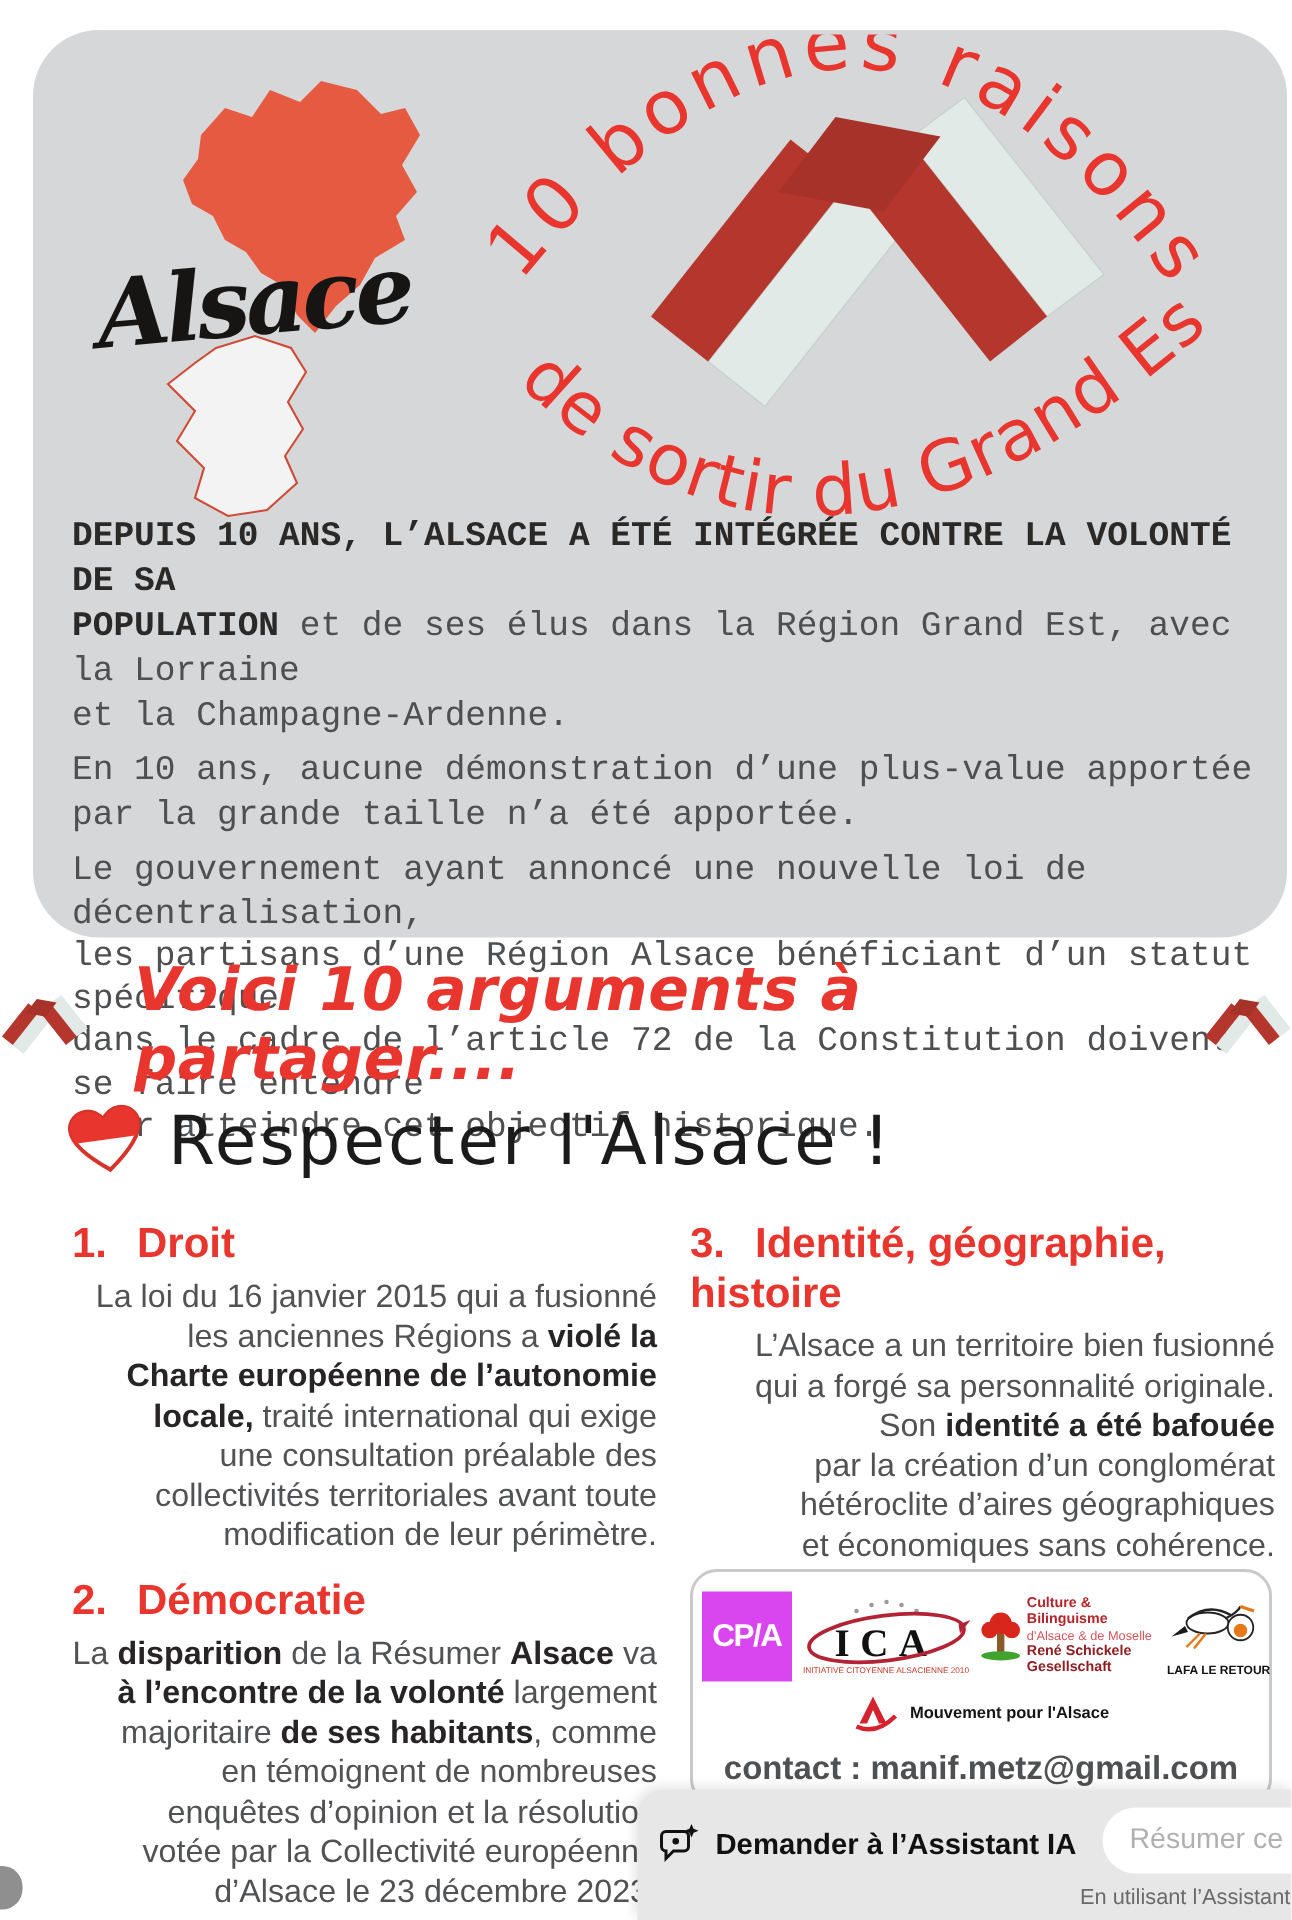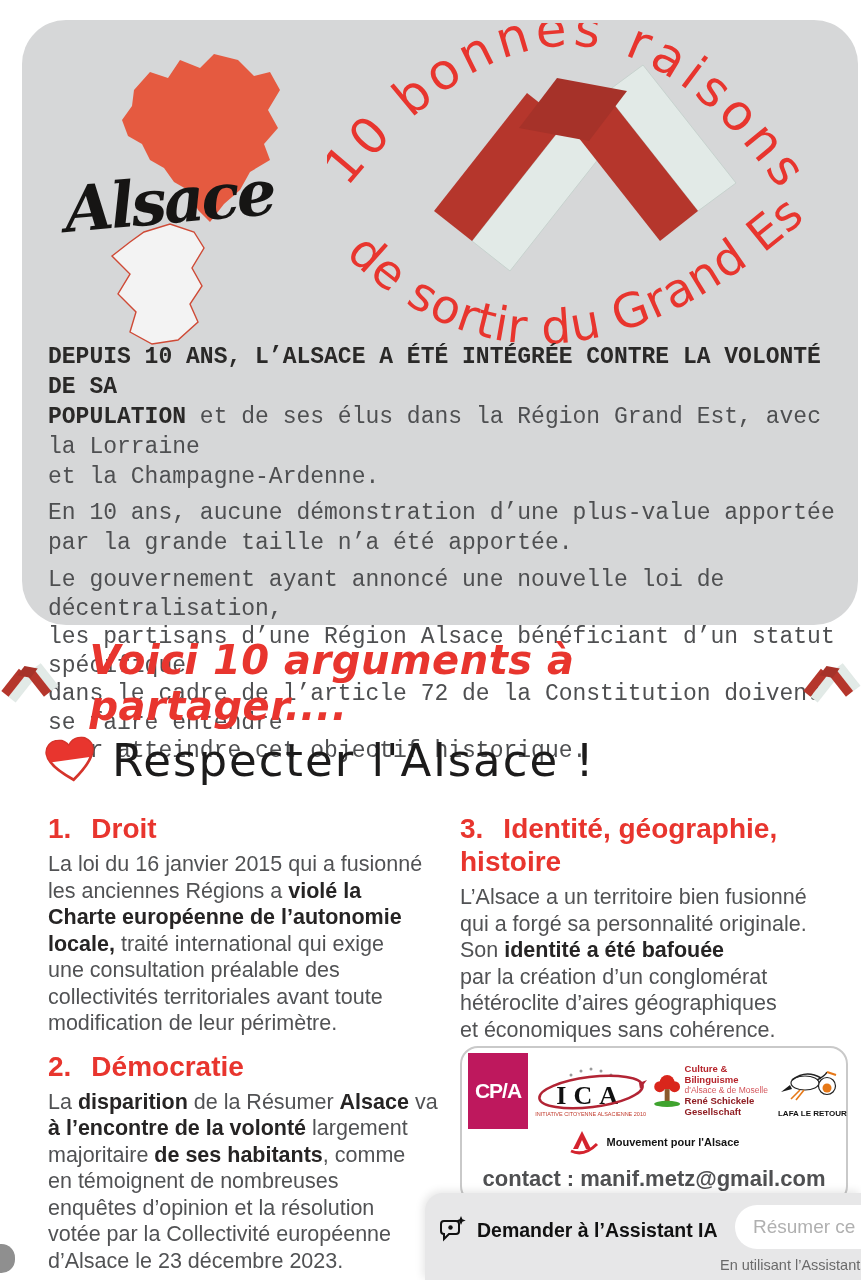--- a/index.html
+++ b/index.html
@@ -58,34 +58,34 @@
   .heart-svg{transform:rotate(-8deg);}
 
   
   .cols{position:absolute;left:48px;top:812px;width:802px;display:flex;gap:22px;}
   .col{width:390px;}
   .arg-h{
     font-size:28px;font-weight:bold;color:#e8352e;line-height:33px;margin:0;
   }
   .arg-h .num{margin-right:20px;}
   .arg-p{
-    margin:6px 0 0 0;font-size:21.5px;line-height:26.5px;color:#515254;
+    margin:6px 0 0 0;font-size:21.5px;line-height:26.5px;color:#515254;text-align:right;
   }
   .arg-p .b{font-weight:bold;color:#262424;}
   .arg-block2{margin-top:13px;}
 
   
   .partners{
     margin-top:3px;width:372px;background:#ffffff;
     border:2.5px solid #c9c9c9;border-radius:18px;
     padding:8px 6px 10px 6px;
   }
   .logo-row{display:flex;align-items:center;justify-content:space-between;height:70px;}
   .cpa-box{
-    width:60px;height:76px;background:#be185d;color:#fff;
+    width:60px;height:60px;background:#d946ef;color:#fff;
     display:flex;align-items:center;justify-content:center;
     font-weight:bold;font-size:21px;letter-spacing:-1px;flex:none;
   }
   .ica-box{position:relative;width:112px;text-align:center;flex:none;}
   .ica-label{
     font-family:"Liberation Serif",serif;font-weight:bold;font-size:26px;
     color:#111;letter-spacing:7px;line-height:26px;
   }
   .ica-ellipse{position:absolute;left:0;top:6px;}
   .ica-sub{font-size:5.5px;color:#c0392b;white-space:nowrap;margin-top:2px;}

